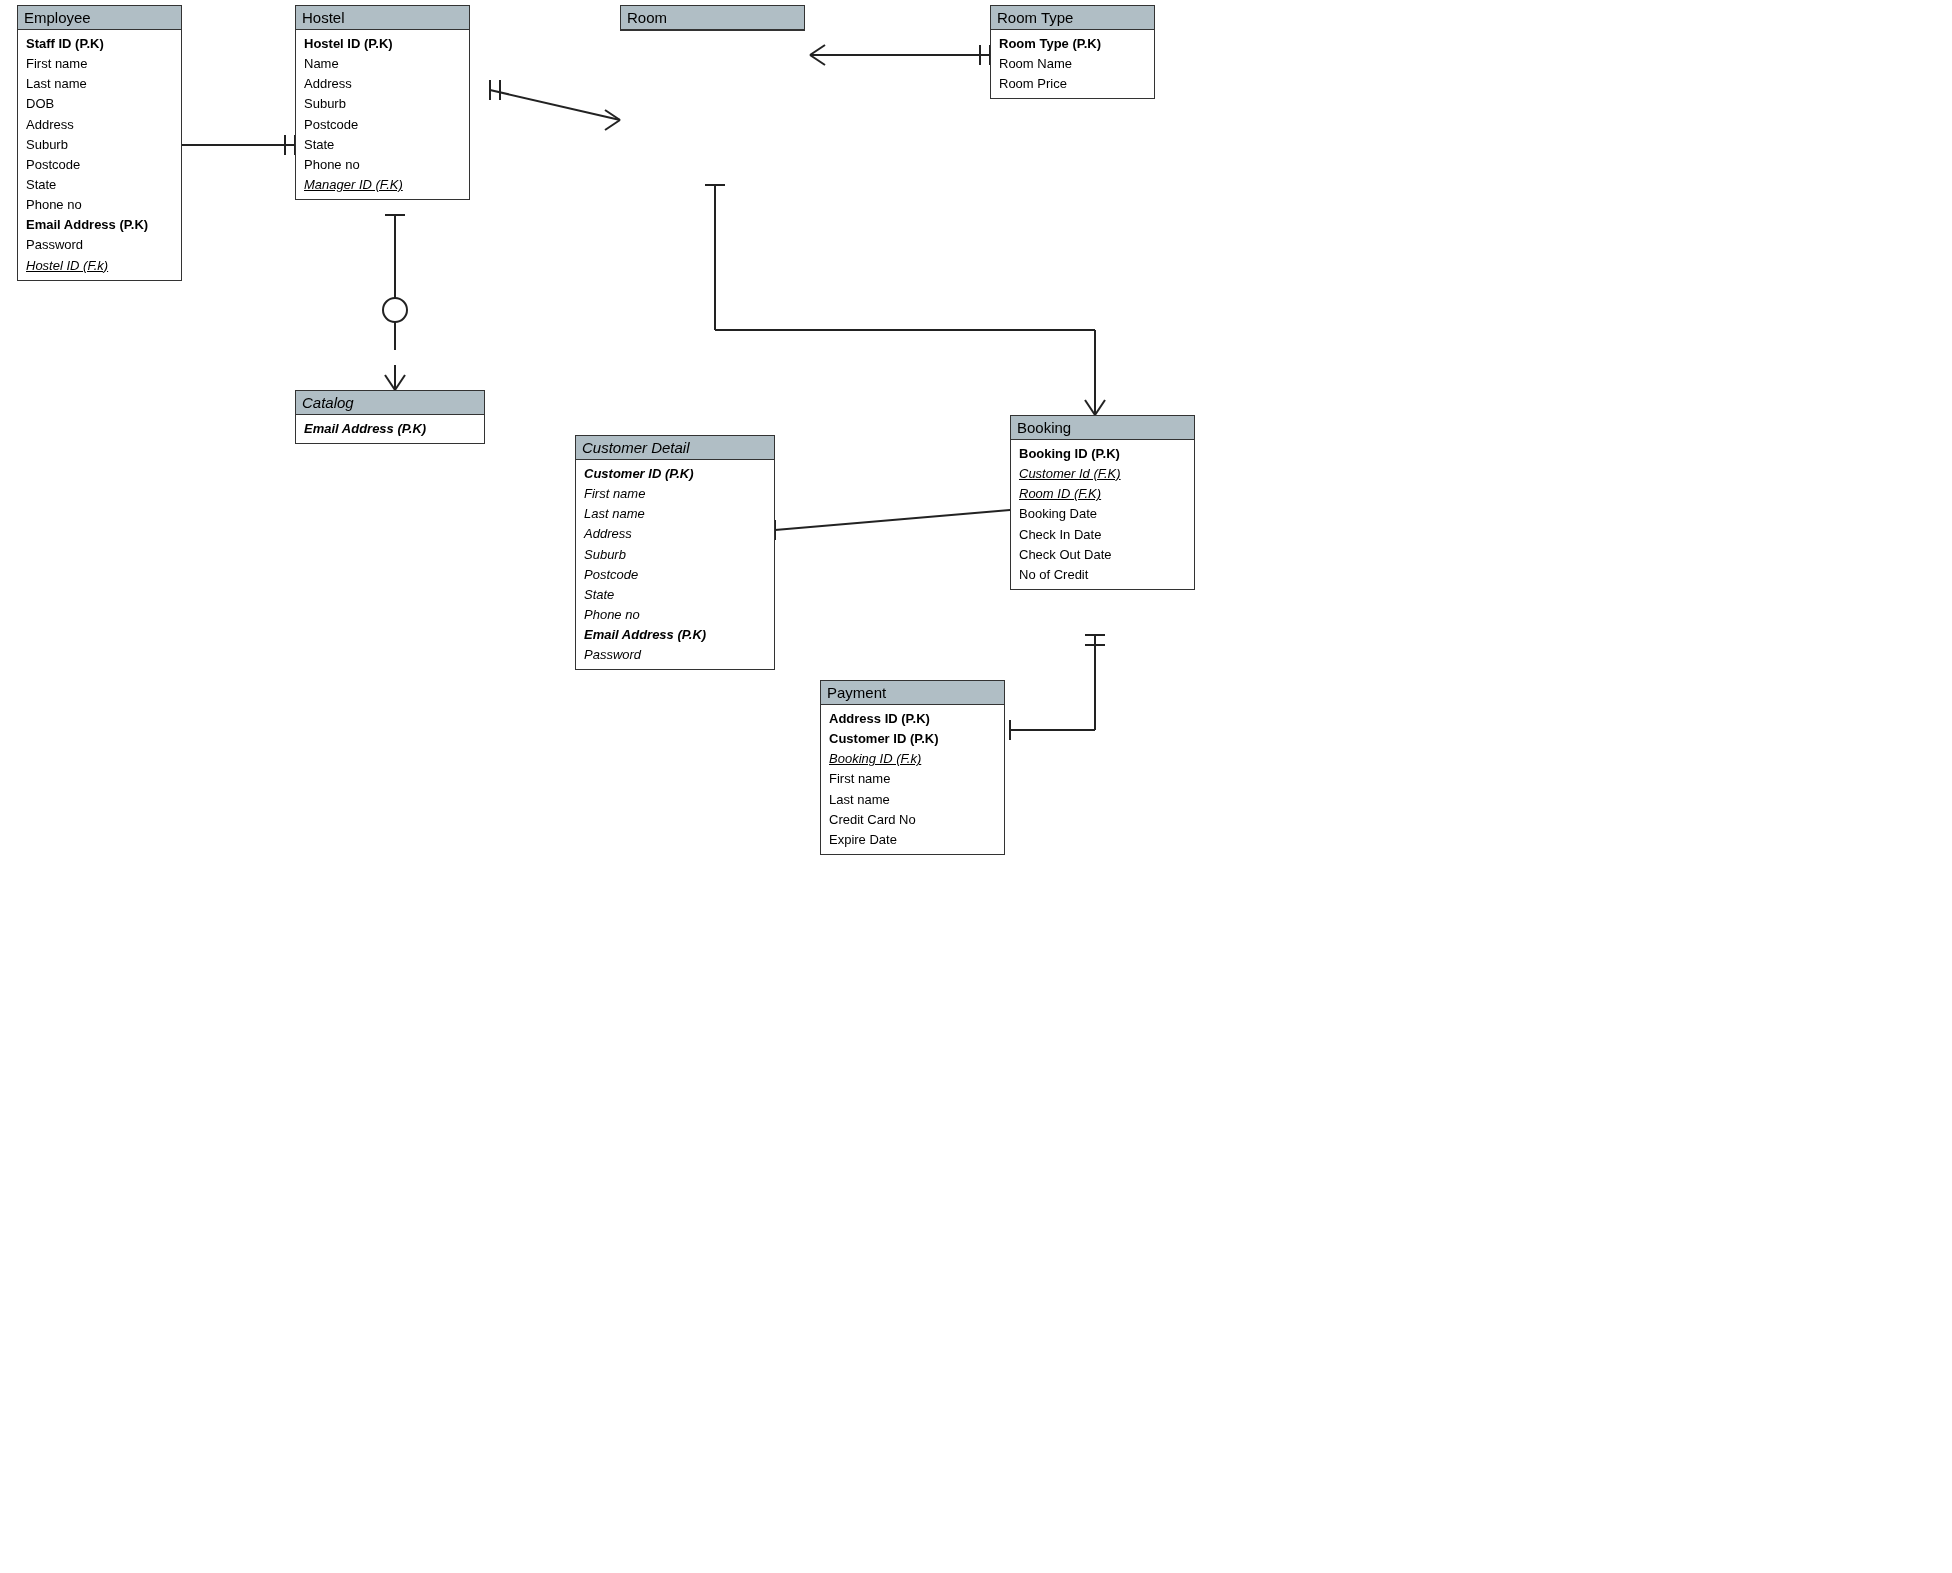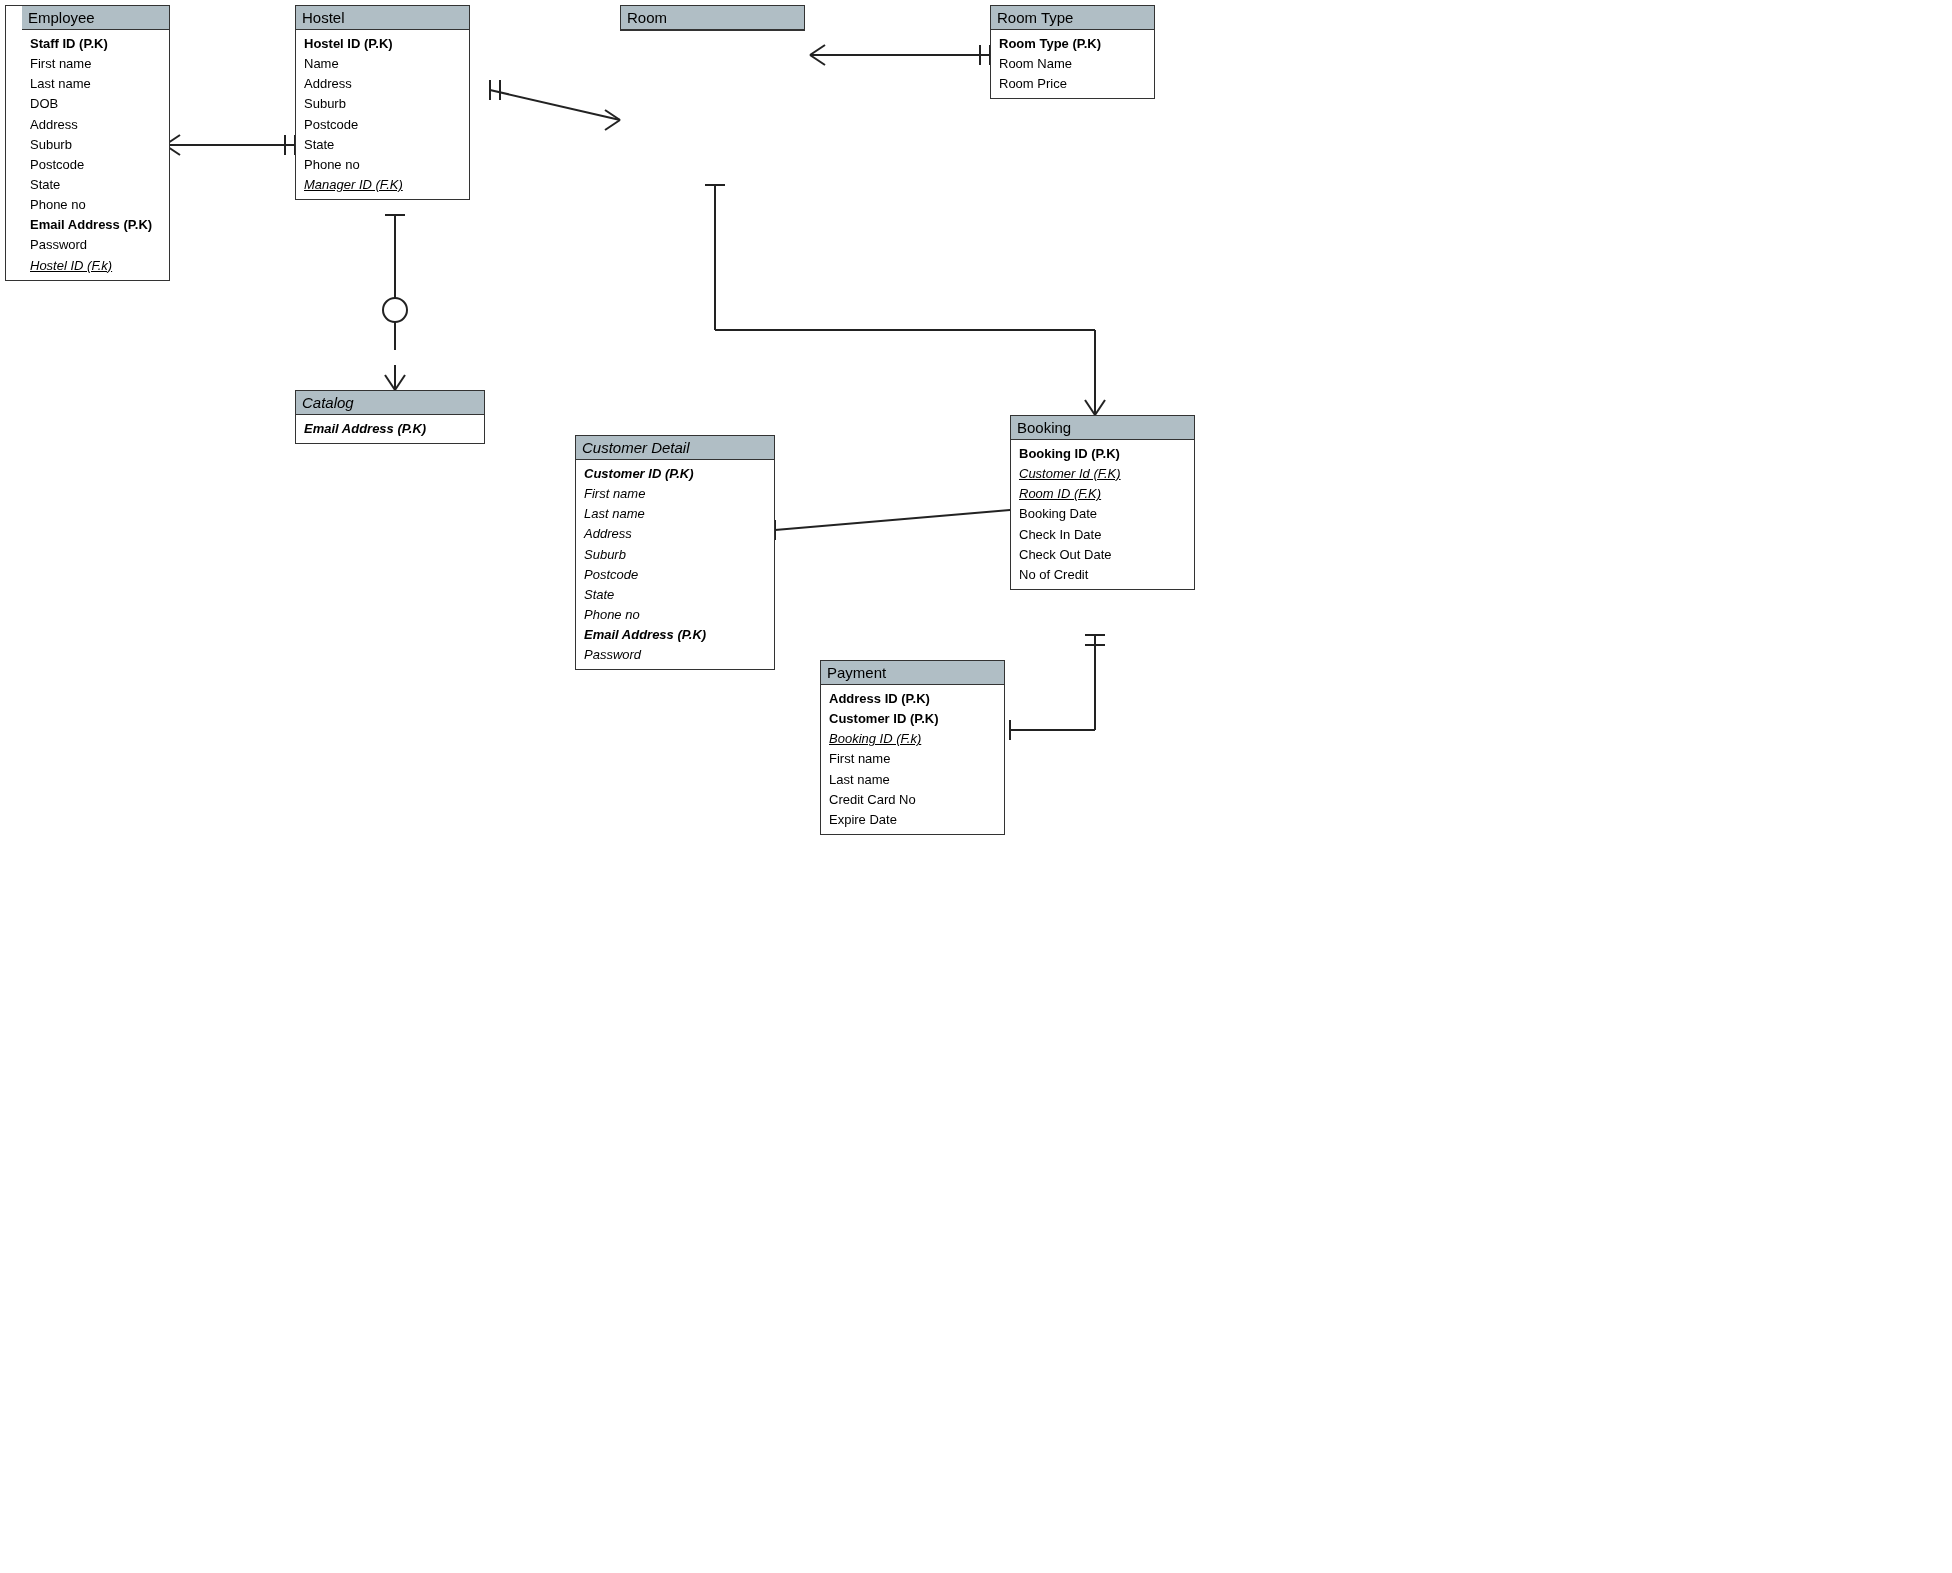--- a/index.html
+++ b/index.html
@@ -110,21 +110,21 @@
   <line x1="1095" y1="635" x2="1095" y2="730"></line>
   <line x1="1095" y1="730" x2="1010" y2="730"></line>
 
   <line x1="1085" y1="635" x2="1105" y2="635"></line>
   <line x1="1085" y1="645" x2="1105" y2="645"></line>
 
   <line x1="1010" y1="720" x2="1010" y2="740"></line>
 
 </svg>
 
-<div class="entity" style="left:5px;top:5px;min-width:165px;padding-left:16px;">
+<div class="entity" style="left:17px;top:5px;min-width:165px;">
   <div class="entity-header">Employee</div>
   <div class="entity-body">
     <span class="field pk">Staff ID (P.K)</span>
     <span class="field">First name</span>
     <span class="field">Last name</span>
     <span class="field">DOB</span>
     <span class="field">Address</span>
     <span class="field">Suburb</span>
     <span class="field">Postcode</span>
     <span class="field">State</span>
@@ -191,21 +191,21 @@
     <span class="field pk">Booking ID (P.K)</span>
     <span class="field fk">Customer Id (F.K)</span>
     <span class="field fk">Room ID (F.K)</span>
     <span class="field">Booking Date</span>
     <span class="field">Check In Date</span>
     <span class="field">Check Out Date</span>
     <span class="field">No of Credit</span>
   </div>
 </div>
 
-<div class="entity" style="left:820px;top:660px;min-width:185px;">
+<div class="entity" style="left:820px;top:680px;min-width:185px;">
   <div class="entity-header">Payment</div>
   <div class="entity-body">
     <span class="field pk">Address ID (P.K)</span>
     <span class="field pk">Customer ID (P.K)</span>
     <span class="field fk">Booking ID (F.k)</span>
     <span class="field">First name</span>
     <span class="field">Last name</span>
     <span class="field">Credit Card No</span>
     <span class="field">Expire Date</span>
   </div>

